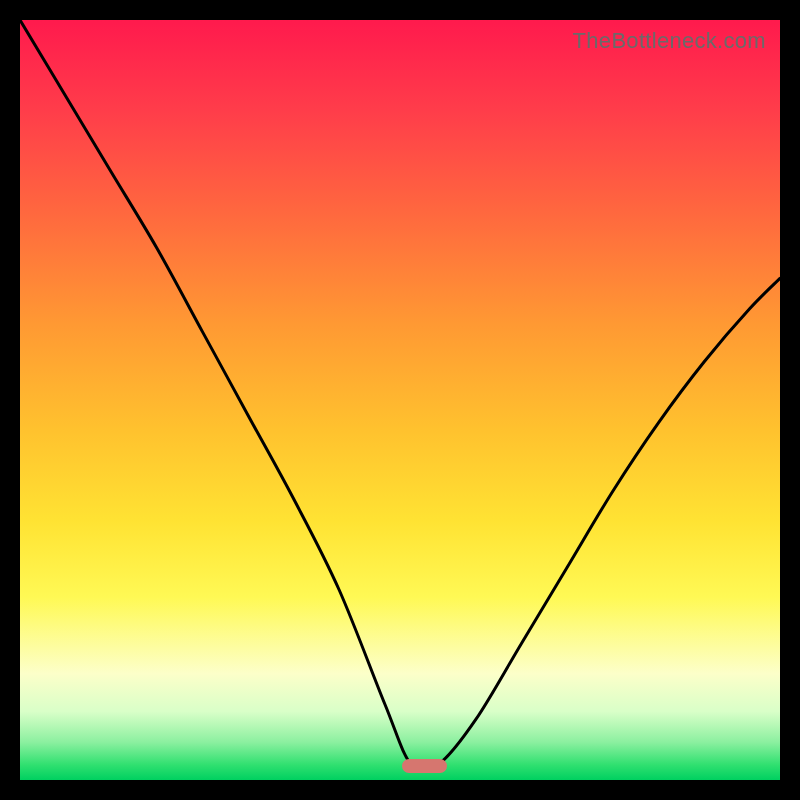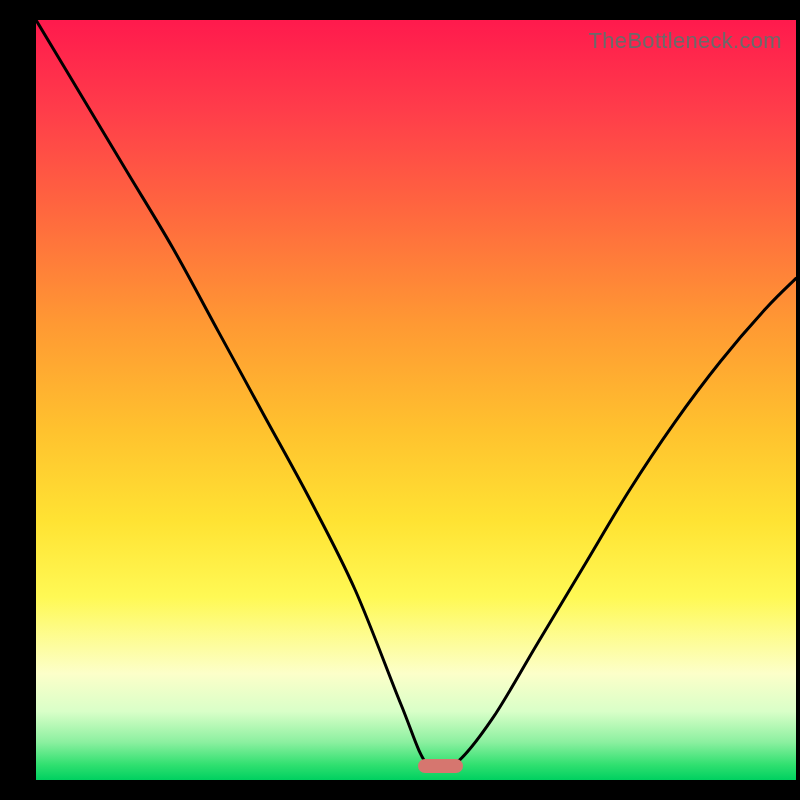--- a/index.html
+++ b/index.html
@@ -33,21 +33,20 @@
       #ff9933 40%,
       #ffc22e 54%,
       #ffe333 66%,
       #fff955 76%,
       #fcffc9 86%,
       #d9ffc8 91%,
       #8cf0a0 95%,
       #30e070 98%,
       #00d060 100%
     );
-    margin-left: 16px;
   }
   .watermark {
     position: absolute;
     top: 8px;
     right: 14px;
     color: #6a6a6a;
     font-size: 22px;
     font-weight: 500;
     letter-spacing: 0.3px;
     z-index: 30;

